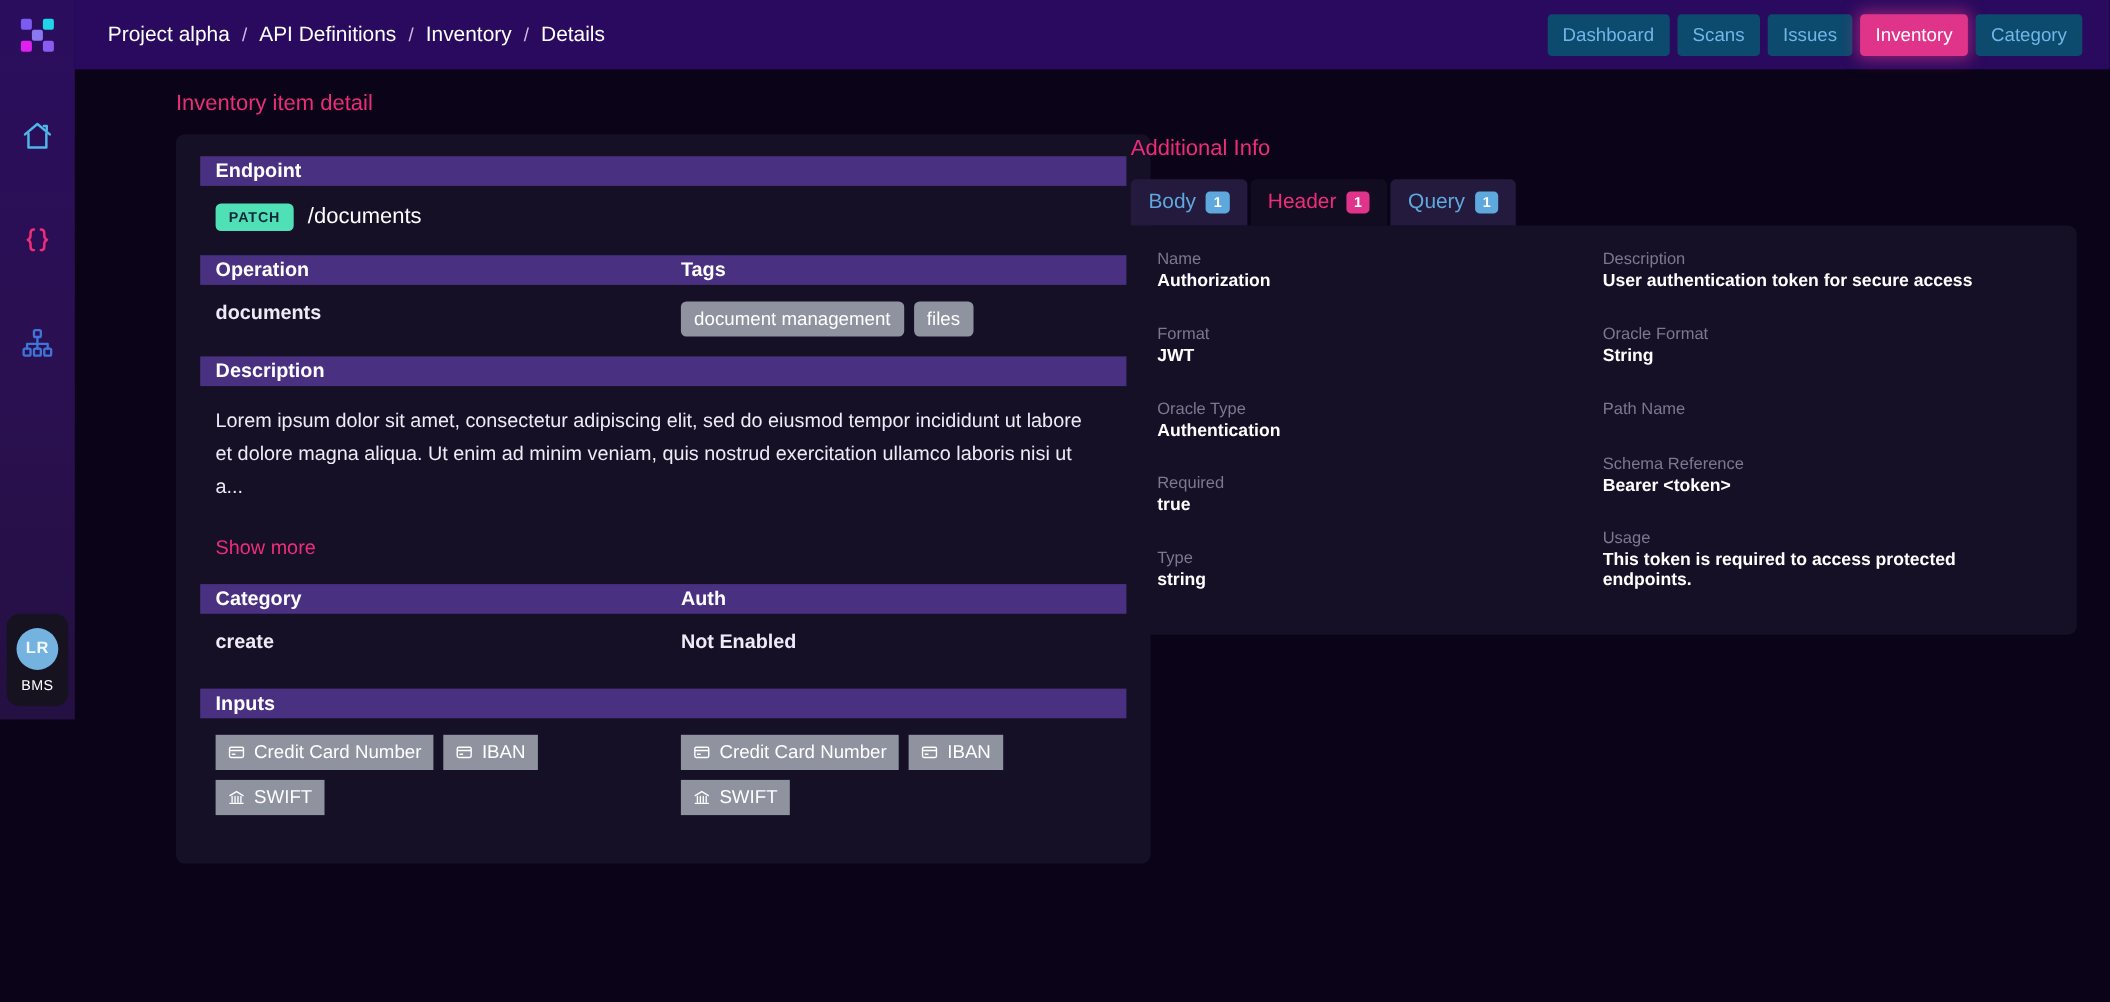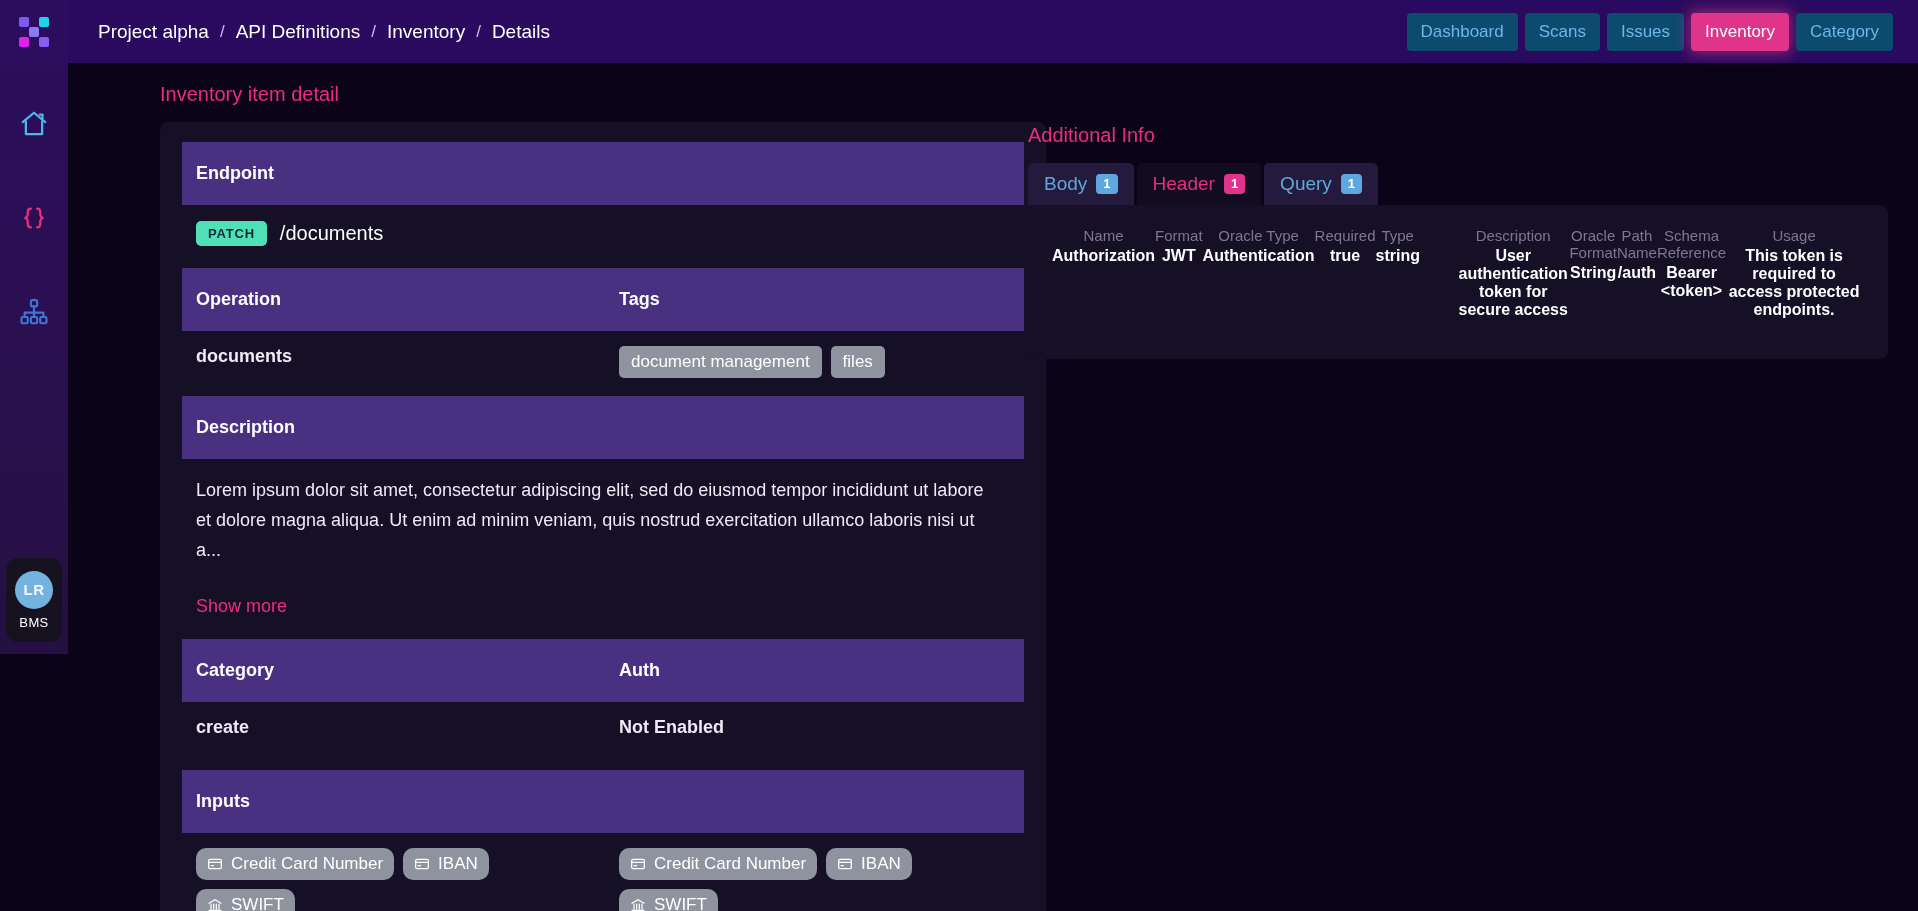--- a/index.html
+++ b/index.html
@@ -60,21 +60,21 @@
   .pane-right { flex: 1 1 auto; padding: 20px 30px 0 15px; }
   .pane-title { color:#ee2d7a; font-size: 20px; margin-bottom: 16px; }
   .pane-title.right { margin-left: 0px; margin-top: 41px; }
 
   .card { background:#151026; border-radius: 8px; }
   .card-left { width: 886px; padding: 20px 22px 26px 22px; }
 
   .sec-head {
     background:#4a3080; color:#ffffff;
     font-size: 18px; font-weight: bold;
-    padding: 21px 14px; display:flex;
+    padding: 3px 14px; display:flex;
   }
   .sec-head .c1 { flex: 0 0 423px; }
   .sec-head .c2 { flex: 1 1 auto; }
   .sec-body { padding: 15px 14px 18px 14px; display:flex; }
   .sec-body .c1 { flex: 0 0 423px; }
   .sec-body .c2 { flex: 1 1 auto; }
   .val { color:#efeaf6; font-size: 18px; font-weight: bold; }
 
   .endpoint-row { display:flex; align-items:center; gap: 13px; padding: 16px 14px 22px 14px; }
   .method-badge {
@@ -84,21 +84,21 @@
   .endpoint-path { color:#ffffff; font-size: 20px; }
 
   .tagwrap { display:flex; flex-wrap: wrap; gap: 9px; }
   .tag {
     background:#8f93a0; color:#ffffff; font-size: 17px;
     padding: 6px 12px; border-radius: 5px; white-space: nowrap;
   }
   .chipwrap { display:flex; flex-wrap: wrap; gap: 9px; max-width: 420px; }
   .chip {
     background:#8f93a0; color:#ffffff; font-size: 17px;
-    padding: 6px 11px; border-radius: 10px;
+    padding: 6px 11px; border-radius: 0;
     display:flex; align-items:center; gap: 8px; white-space: nowrap;
   }
   .chip svg { display:block; }
 
   .desc-body { padding: 16px 14px 6px 14px; }
   .desc-text { color:#efeaf6; font-size: 18px; line-height: 1.68; max-width: 800px; }
   .showmore { color:#ee2d7a; font-size: 18px; padding: 24px 14px 8px 14px; display:inline-block; cursor:pointer; }
 
   
   .tabs { display:flex; gap: 3px; align-items: flex-end; }
@@ -109,21 +109,21 @@
     white-space: nowrap;
   }
   .tab.active { background:#120c20; color:#ee2d7a; }
   .tab-badge {
     font-size: 13px; font-weight: bold; color:#ffffff;
     background:#5fa8dd; border-radius: 4px; padding: 1px 7px; line-height:1.45;
   }
   .tab.active .tab-badge { background:#e0338a; }
   .card-right { padding: 22px 26px 26px 24px; border-radius: 0 8px 8px 8px; }
   .grid2 { display:flex; }
-  .col { flex: 1 1 50%; display:flex; flex-direction: row; gap: 0; text-align: center; }
+  .col { flex: 1 1 50%; display:flex; flex-direction: column; gap: 16px; }
   .fld { margin-bottom: 14px; }
   .fld-label { color:#7d7790; font-size: 15px; margin-bottom: 3px; }
   .fld-value { color:#ffffff; font-size: 16px; font-weight: 600; }
 </style>
 </head>
 <body>
 
 <div class="app">
 
   <div class="rail">
@@ -362,21 +362,20 @@
               <div class="fld">
                 <div class="fld-label">Description</div>
                 <div class="fld-value">User authentication token for secure access</div>
               </div>
               <div class="fld">
                 <div class="fld-label">Oracle Format</div>
                 <div class="fld-value">String</div>
               </div>
               <div class="fld">
                 <div class="fld-label">Path Name</div>
-                <div class="fld-value">/auth</div>
               </div>
               <div class="fld">
                 <div class="fld-label">Schema Reference</div>
                 <div class="fld-value">Bearer &lt;token&gt;</div>
               </div>
               <div class="fld">
                 <div class="fld-label">Usage</div>
                 <div class="fld-value">This token is required to access protected endpoints.</div>
               </div>
             </div>

